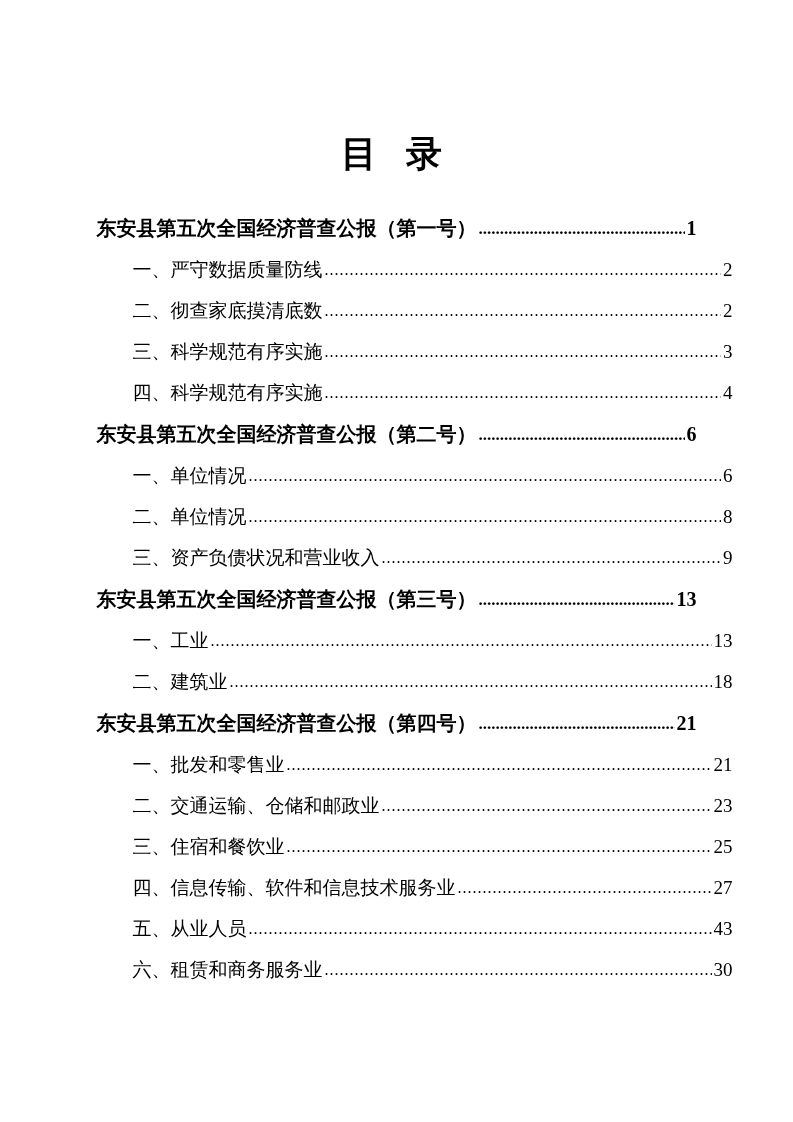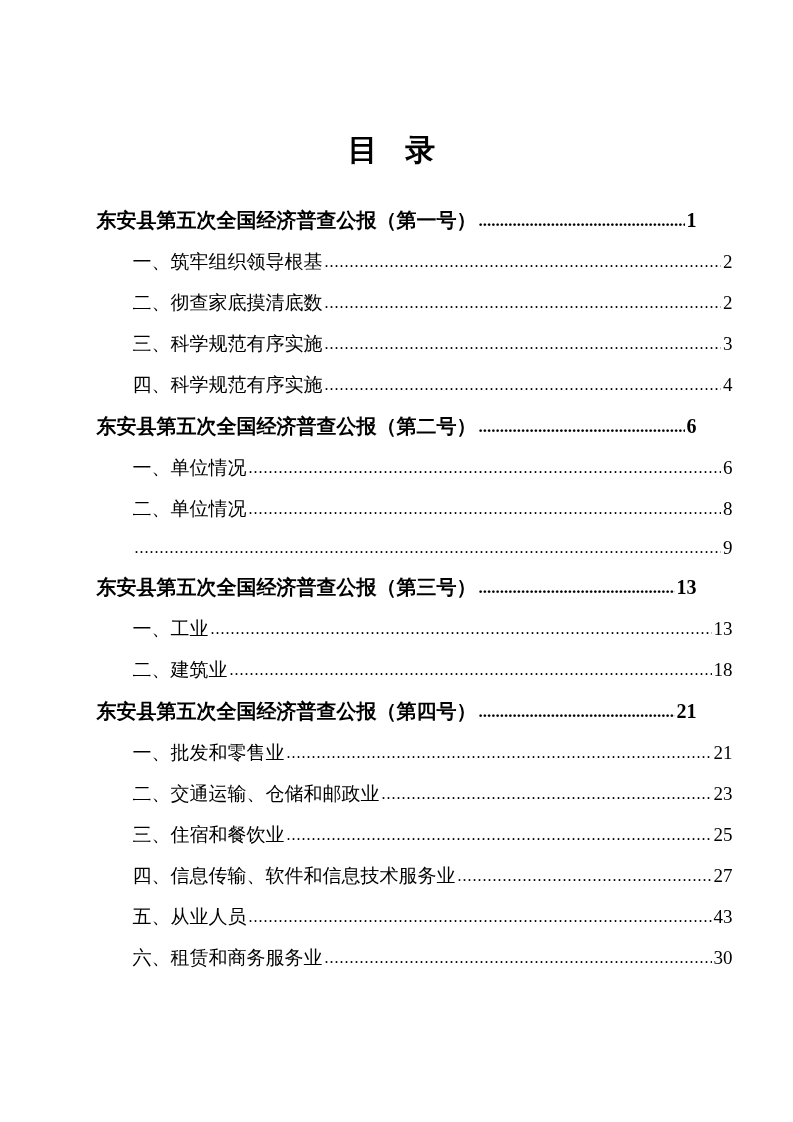--- a/index.html
+++ b/index.html
@@ -17,21 +17,21 @@
   }
   .page {
     width: 793px;
     height: 1122px;
     box-sizing: border-box;
     padding: 0;
     position: relative;
   }
   .toc-title {
     text-align: center;
-    font-size: 30px;
+    font-size: 36px;
     font-weight: bold;
     letter-spacing: 10px;
     margin-top: 130px;
     margin-bottom: 36px;
     font-family: "Liberation Serif", "DejaVu Serif", serif;
   }
   .toc-list {
     margin: 0 auto;
     width: 600px;
     padding: 0;
@@ -98,21 +98,21 @@
 
 <div class="page">
   <div class="toc-title">目 录</div>
   <ul class="toc-list" id="toc-list">
       <li class="toc-entry level1">
         <span class="label">东安县第五次全国经济普查公报（第一号）</span>
         <span class="dots">.......................................................................................................................</span>
         <span class="page-num">1</span>
       </li>
       <li class="toc-entry level2">
-        <span class="label">一、筑牢组织领导根基</span>
+        <span class="label">一、严守数据质量防线</span>
         <span class="dots">.......................................................................................................................</span>
         <span class="page-num">2</span>
       </li>
       <li class="toc-entry level2">
         <span class="label">二、彻查家底摸清底数</span>
         <span class="dots">.......................................................................................................................</span>
         <span class="page-num">2</span>
       </li>
       <li class="toc-entry level2">
         <span class="label">三、科学规范有序实施</span>
@@ -133,20 +133,21 @@
         <span class="label">一、单位情况</span>
         <span class="dots">.......................................................................................................................</span>
         <span class="page-num">6</span>
       </li>
       <li class="toc-entry level2">
         <span class="label">二、单位情况</span>
         <span class="dots">.......................................................................................................................</span>
         <span class="page-num">8</span>
       </li>
       <li class="toc-entry level2">
+        <span class="label">三、资产负债状况和营业收入</span>
         <span class="dots">.......................................................................................................................</span>
         <span class="page-num">9</span>
       </li>
       <li class="toc-entry level1">
         <span class="label">东安县第五次全国经济普查公报（第三号）</span>
         <span class="dots">.......................................................................................................................</span>
         <span class="page-num">13</span>
       </li>
       <li class="toc-entry level2">
         <span class="label">一、工业</span>

